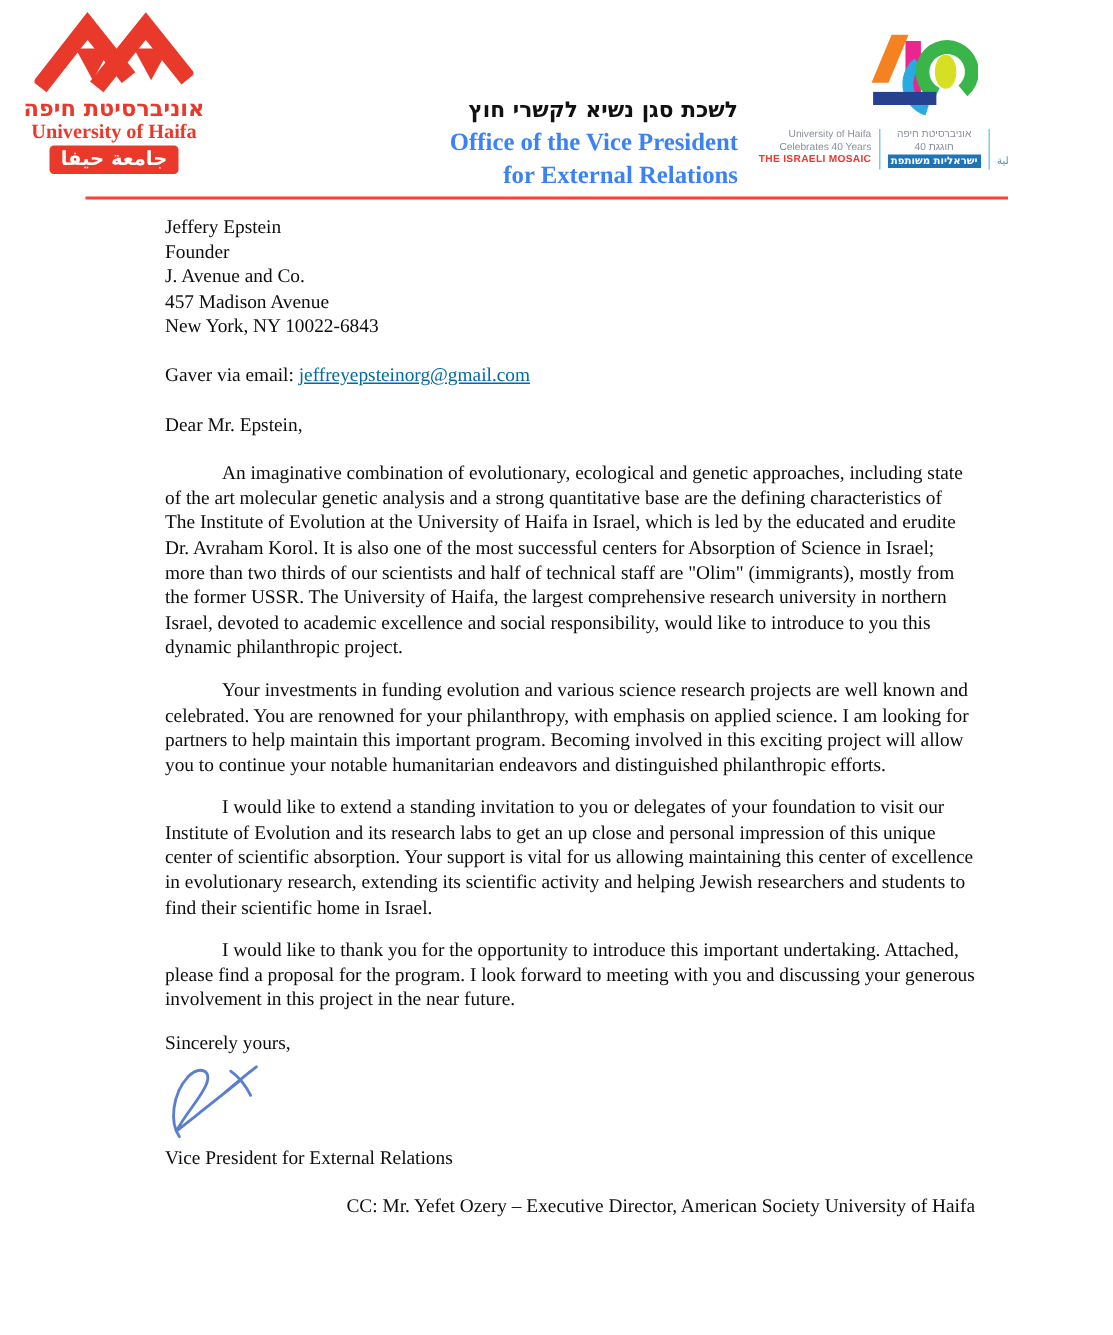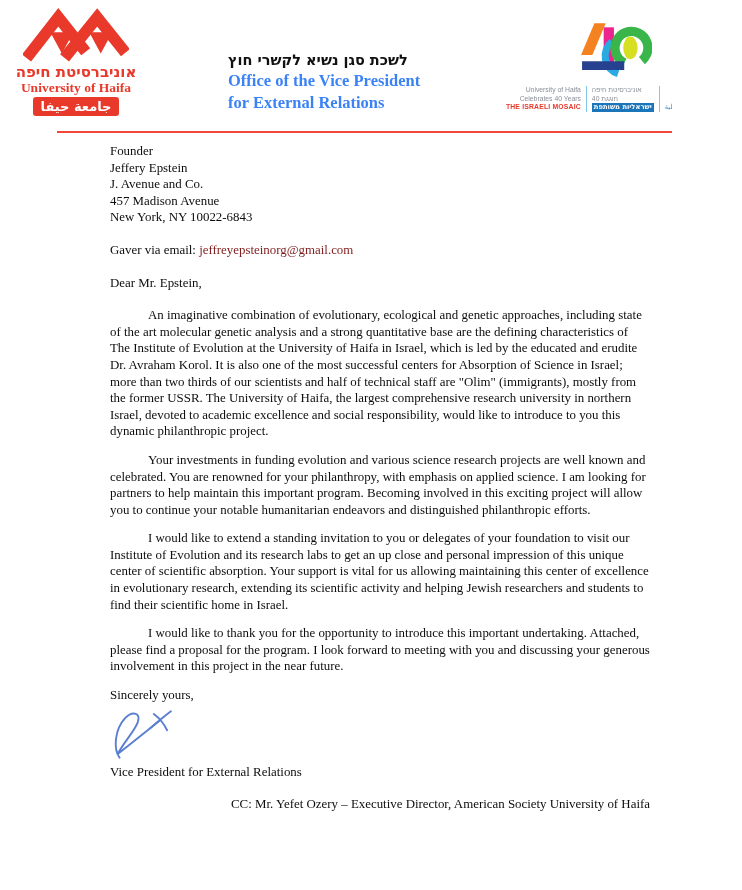--- a/index.html
+++ b/index.html
@@ -10,49 +10,49 @@
   .hdr-left{position:absolute;left:14px;top:6px;width:124px;text-align:center;}
   .hdr-left .mark{width:106px;height:58px;display:block;margin:0 auto;}
   .hl-he{color:#e8392b;font-weight:bold;font-size:15px;line-height:16px;
          font-family:"DejaVu Sans", sans-serif;}
   .hl-en{color:#e8392b;font-weight:bold;font-size:13.5px;line-height:15px;
          font-family:"Liberation Serif", serif;}
   .hl-ar{display:inline-block;background:#e8392b;color:#fff;border-radius:3px;
          font-weight:bold;font-size:13px;line-height:17px;padding:1px 8px;margin-top:2px;
          font-family:"DejaVu Sans", sans-serif;}
 
-  .hdr-center{position:absolute;left:228px;top:50px;width:264px;text-align:left;}
+  .hdr-center{position:absolute;left:228px;top:64px;width:264px;text-align:right;}
   .hc-he{font-weight:bold;font-size:14.5px;line-height:20px;color:#111;
          font-family:"DejaVu Sans", sans-serif;}
   .hc-en{font-weight:bold;font-size:16.5px;line-height:22px;color:#3b82f6;
          font-family:"Liberation Serif", serif;}
 
   .hdr-right{position:absolute;left:492px;top:20px;width:248px;}
   .forty{display:block;margin:0 auto 2px auto;width:72px;height:64px;}
   .cols{display:flex;justify-content:center;align-items:stretch;
         font-family:"Liberation Sans", sans-serif;font-size:6.8px;line-height:8.6px;
         color:#8a8f98;}
   .col{padding:0 5px;}
   .col-en{text-align:right;}
-  .col-he{text-align:left;direction:rtl;border-left:1px solid #7ecbe8;border-right:1px solid #7ecbe8;}
+  .col-he{text-align:center;direction:rtl;border-left:1px solid #7ecbe8;border-right:1px solid #7ecbe8;}
   .col-ar{text-align:right;direction:rtl;font-family:"DejaVu Sans", sans-serif;}
   .mosaic{color:#e8392b;font-weight:bold;letter-spacing:.2px;}
   .heblue{display:inline-block;background:#1b75bb;color:#fff;font-weight:bold;
           padding:0 2px;font-family:"DejaVu Sans", sans-serif;}
   .arblue{color:#4a8fc7;}
 
   .divider{position:absolute;left:57px;top:131px;width:632px;height:2px;background:#f4473b;}
 
   
   .letter{position:absolute;left:110px;top:143px;width:540px;
           font-size:12.9px;line-height:16.6px;color:#0d0d0d;}
   .letter div,.letter p{margin:0;}
   .block-gap{height:16px;}
   .para{text-indent:38px;margin-bottom:12px !important;}
-  a.email{color:#7f1d1d;cursor:pointer;}
+  a.email{color:#0369a1;text-decoration:underline;cursor:pointer;}
   .sig{display:block;width:76px;height:58px;margin:2px 0 0 2px;}
   .cc-line{margin-top:16px !important;text-align:right;}
 </style>
 </head>
 <body>
 
 <div class="page">
 
   <div class="hdr-left">
     <svg class="mark" viewBox="0 0 120 62" xmlns="http://www.w3.org/2000/svg">
@@ -96,22 +96,22 @@
         <div>جامعة حيفا</div>
         <div>تحتفل 40</div>
         <div class="arblue">الفسيفساء الإسرائيلية</div>
       </div>
     </div>
   </div>
 
   <div class="divider"></div>
 
   <div class="letter">
+    <div>Jeffery Epstein</div>
     <div>Founder</div>
-    <div>Jeffery Epstein</div>
     <div>J. Avenue and Co.</div>
     <div>457 Madison Avenue</div>
     <div>New York, NY 10022-6843</div>
 
     <div class="block-gap"></div>
 
     <div><span>Gaver via email: </span><a class="email">jeffreyepsteinorg@gmail.com</a></div>
 
     <div class="block-gap"></div>
 

